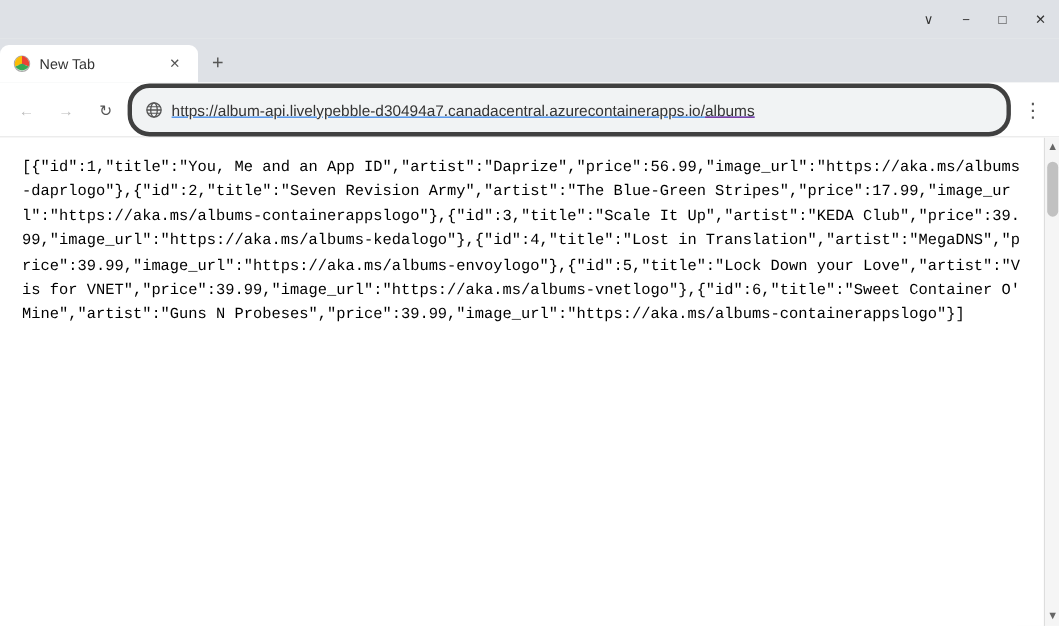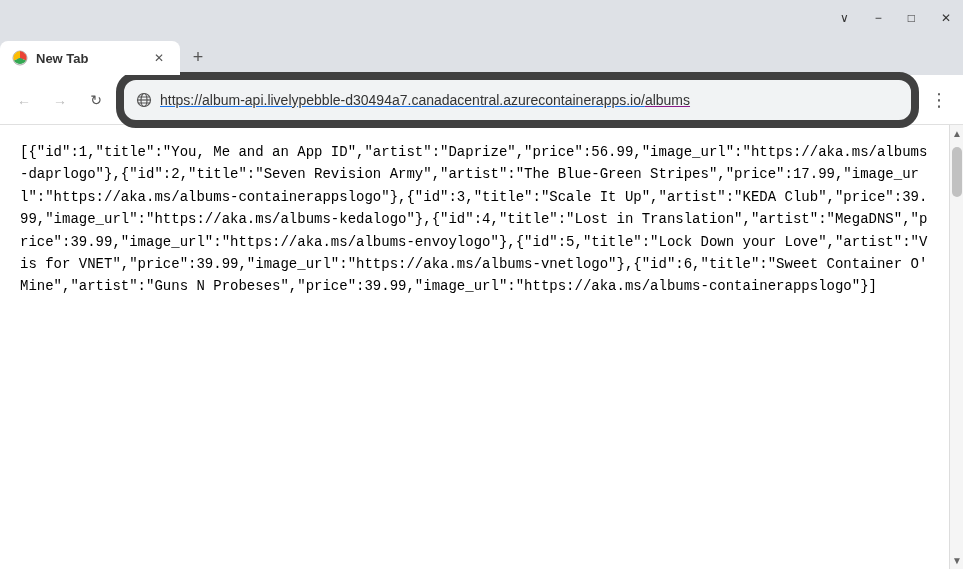--- a/index.html
+++ b/index.html
@@ -77,21 +77,20 @@
       height: 16px;
     }
 
     .tab-title {
       font-size: 13px;
       color: #333;
       flex: 1;
       white-space: nowrap;
       overflow: hidden;
       text-overflow: ellipsis;
-      font-weight: bold;
     }
 
     .tab-close {
       width: 18px;
       height: 18px;
       border-radius: 50%;
       display: flex;
       align-items: center;
       justify-content: center;
       cursor: pointer;
@@ -144,21 +143,21 @@
     }
 
     .address-bar-container {
       flex: 1;
       display: flex;
       align-items: center;
       background: #f1f3f4;
       border-radius: 20px;
       padding: 20px 12px;
       gap: 8px;
-      border: 8px solid #404040;
+      border: 4px solid #404040;
       height: 36px;
     }
 
     .address-icon {
       display: flex;
       align-items: center;
       color: #555;
     }
 
     .address-url {

